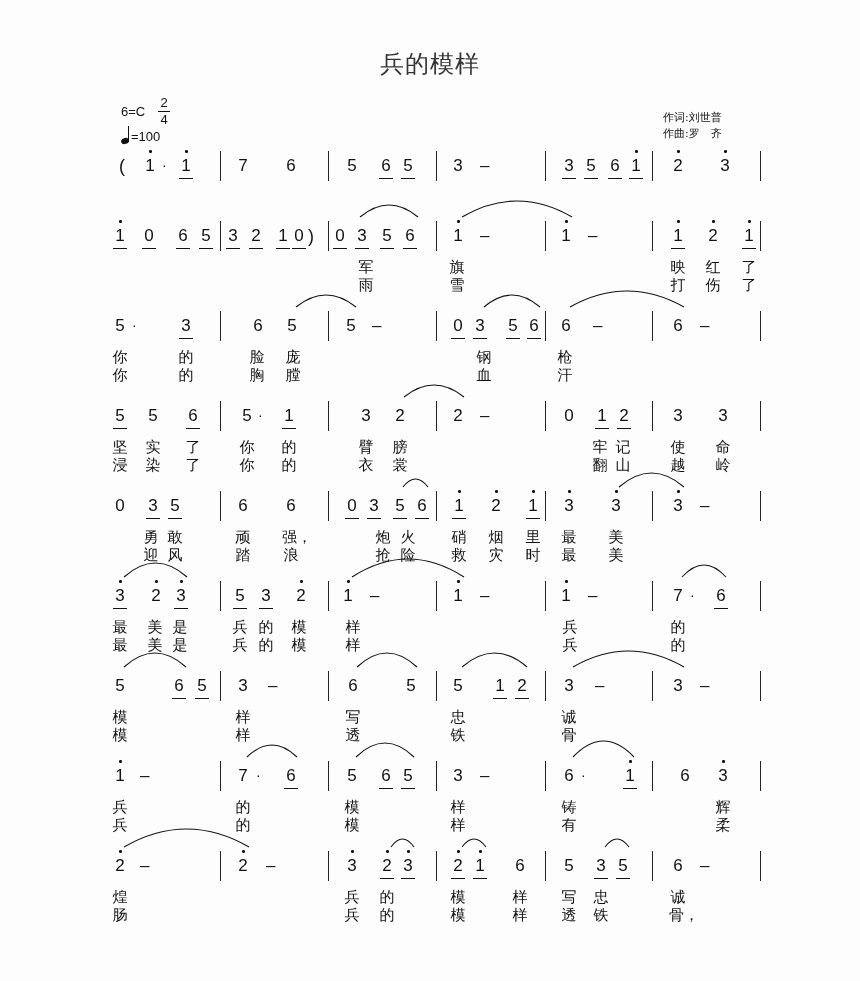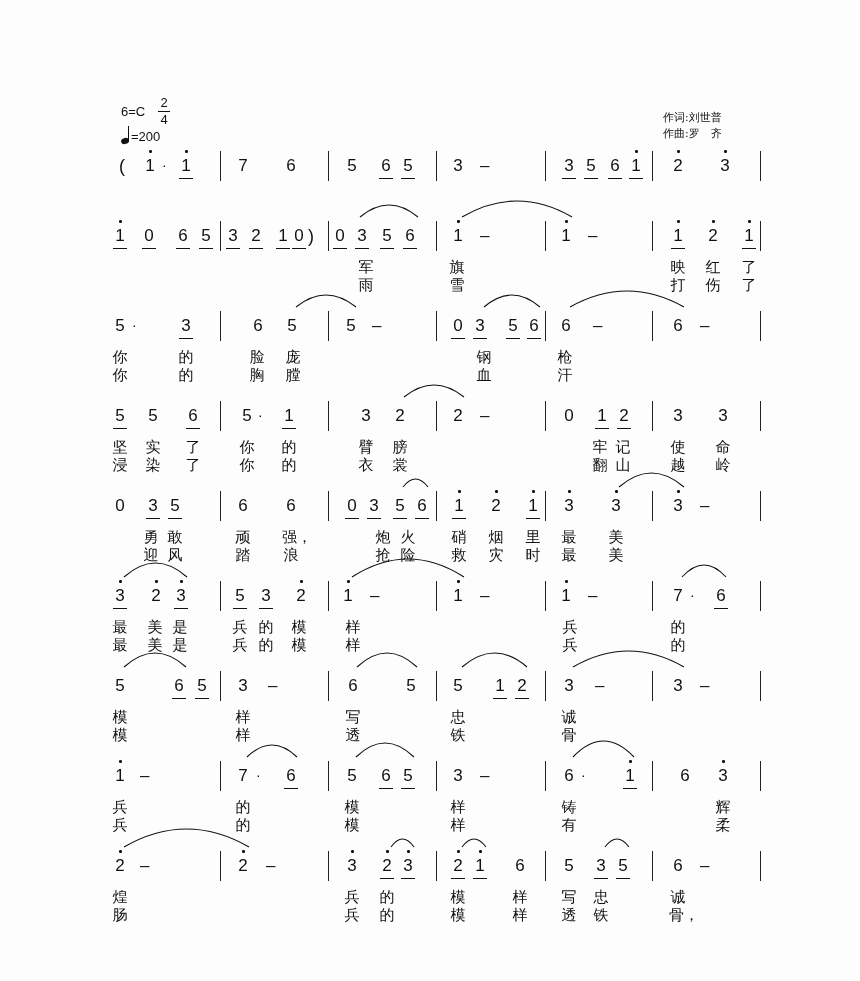--- a/index.html
+++ b/index.html
@@ -22,28 +22,29 @@
   .dash{position:absolute;font-size:17px;font-family:"Liberation Sans",sans-serif;line-height:20px;}
   .bline{position:absolute;width:1.3px;height:30px;background:#222;}
   .paren{position:absolute;font-size:18px;font-family:"Liberation Sans",sans-serif;line-height:20px;}
   .lyr{position:absolute;font-size:15px;line-height:18px;width:18px;text-align:center;}
   .arc{position:absolute;}
 </style>
 </head>
 <body>
 
 <div class="page">
+  <div class="title">兵的模样</div>
   <div class="key">6=C</div>
   <div class="tsig">
     <div>2</div>
     <div class="bar"></div>
     <div>4</div>
   </div>
   <div class="tempo">
-    <span class="q"><span class="stem"></span><span class="head"></span></span><span>=200</span>
+    <span class="q"><span class="stem"></span><span class="head"></span></span><span>=100</span>
   </div>
   <div class="credits">
     <div>作词:刘世普</div>
     <div>作曲:罗　齐</div>
   </div>
 
   <div id="score">
       <div class="staff" style="top: 0px;">
         <div class="bline" style="left: 220px; top: 151px;"></div>
         <div class="bline" style="left: 328px; top: 151px;"></div>

